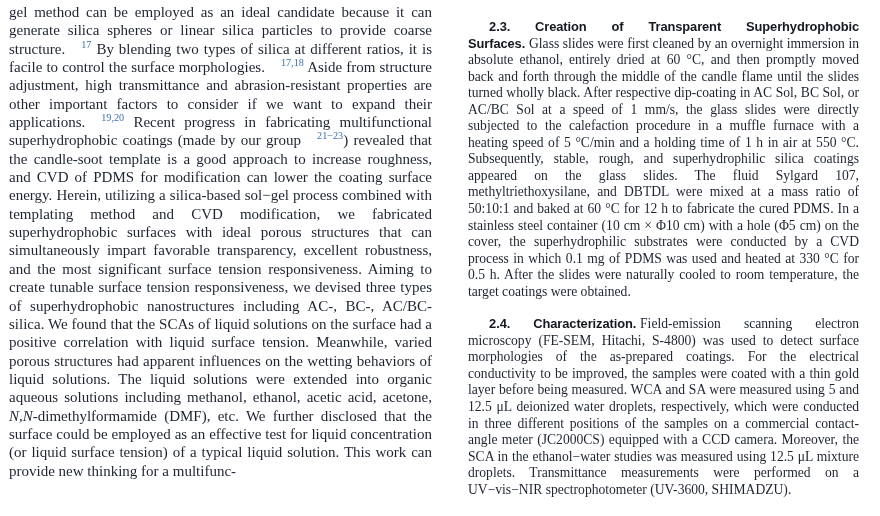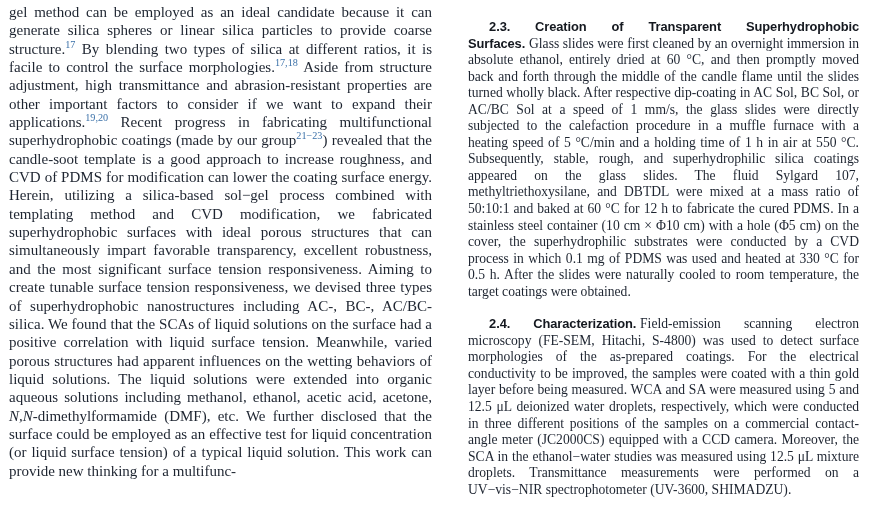--- a/index.html
+++ b/index.html
@@ -47,20 +47,21 @@
     letter-spacing: -0.1px;
     color: var(--ink-strong);
     margin-right: 0.3em;
   }
   sup.cite {
     color: var(--citation-blue);
     font-size: 0.68em;
     line-height: 0;
     vertical-align: super;
     cursor: pointer;
+    margin-left: 16px;
   }
   .results-head {
     margin: 29px 0 0 0;
     font-family: "Liberation Sans", sans-serif;
     font-weight: bold;
     font-size: 14px;
     color: var(--heading-green);
     letter-spacing: 0.2px;
     text-align: center;
     text-indent: 0;

